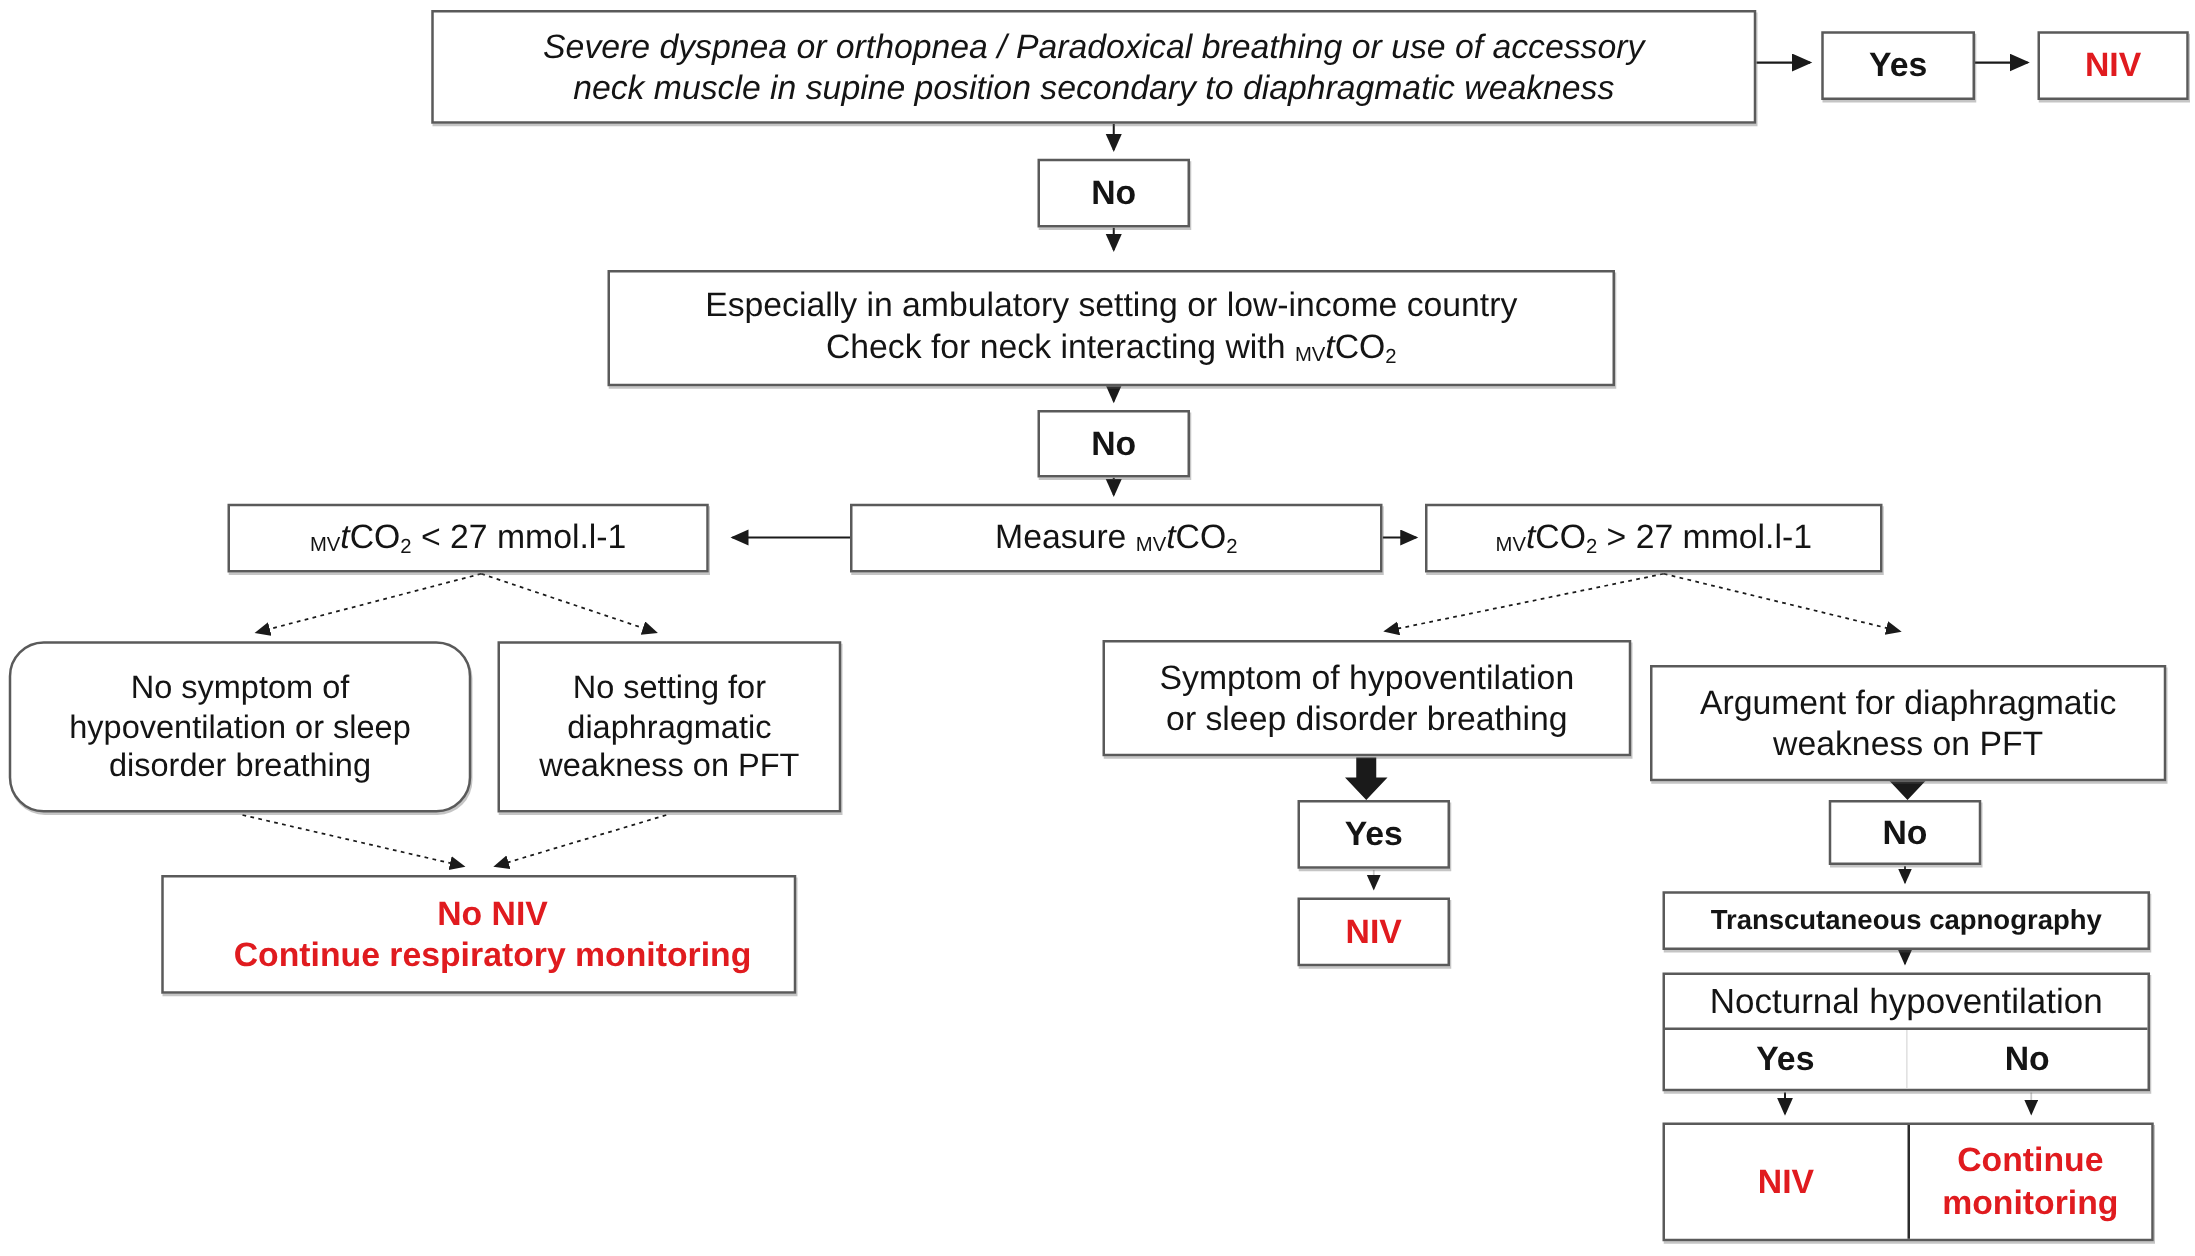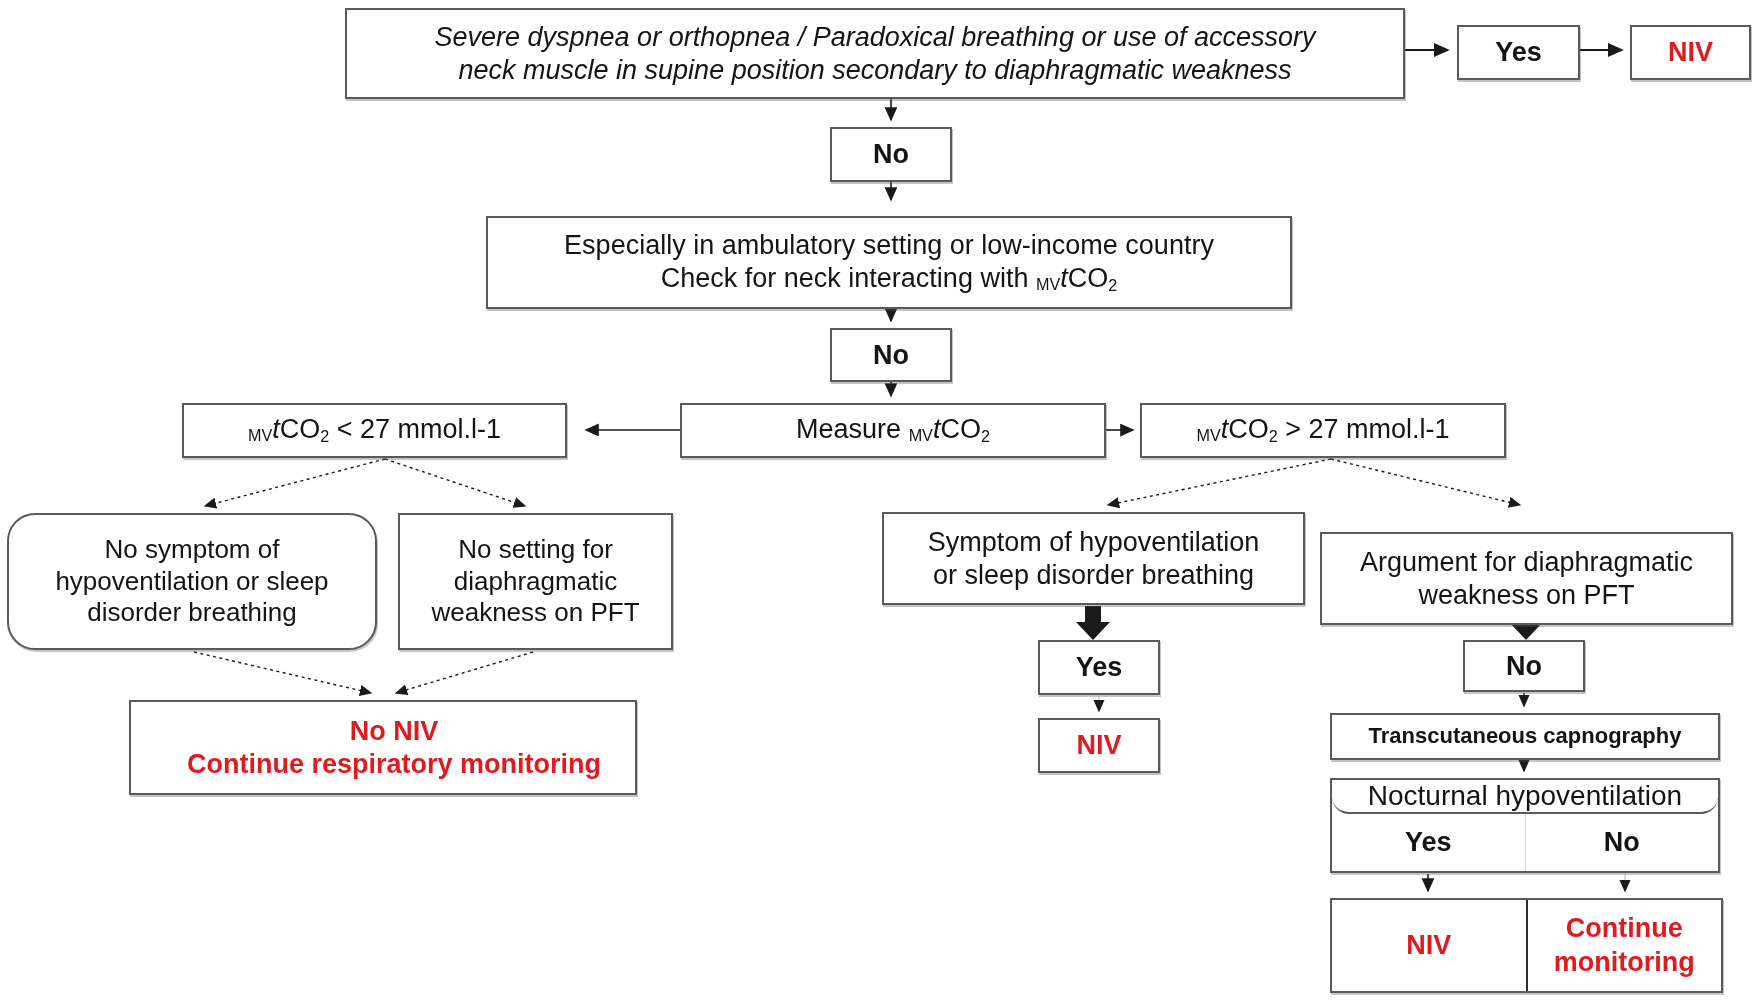--- a/index.html
+++ b/index.html
@@ -56,25 +56,24 @@
   #n-sym{left:882px;top:512px;width:423px;height:93px;}
   #n-arg{left:1320px;top:512px;width:413px;height:93px;margin-top:20px;}
   #n-yes2{left:1038px;top:640px;width:122px;height:55px;}
   #n-niv2{left:1038px;top:718px;width:122px;height:55px;}
   #n-no3{left:1463px;top:640px;width:122px;height:52px;}
   #n-cap{left:1330px;top:713px;width:390px;height:47px;font-size:22px;}
   #n-noct{left:1330px;top:778px;width:390px;height:95px;padding:0;justify-content:flex-start;}
   #n-out{left:1330px;top:898px;width:393px;height:95px;padding:0;justify-content:flex-start;}
 
   .tbl-header{
-    box-sizing:border-box;width:100%;height:34px;
+    box-sizing:border-box;width:100%;height:44px;
     display:flex;align-items:center;justify-content:center;
     border-bottom:2px solid var(--border);
     font-size:28px;
-    border-radius:19px;
   }
   .tbl-row{box-sizing:border-box;width:100%;flex:1;display:flex;}
   .tbl-cell{
     box-sizing:border-box;flex:1;
     display:flex;align-items:center;justify-content:center;
   }
   #n-noct .tbl-cell{font-weight:bold;font-size:27px;}
   #n-noct .tbl-cell:first-child{border-right:1px solid #d9d9d9;}
   #n-out .tbl-row{height:100%;}
   #n-out .tbl-cell{font-weight:bold;font-size:27px;color:var(--red);flex-direction:column;line-height:1.25;}

